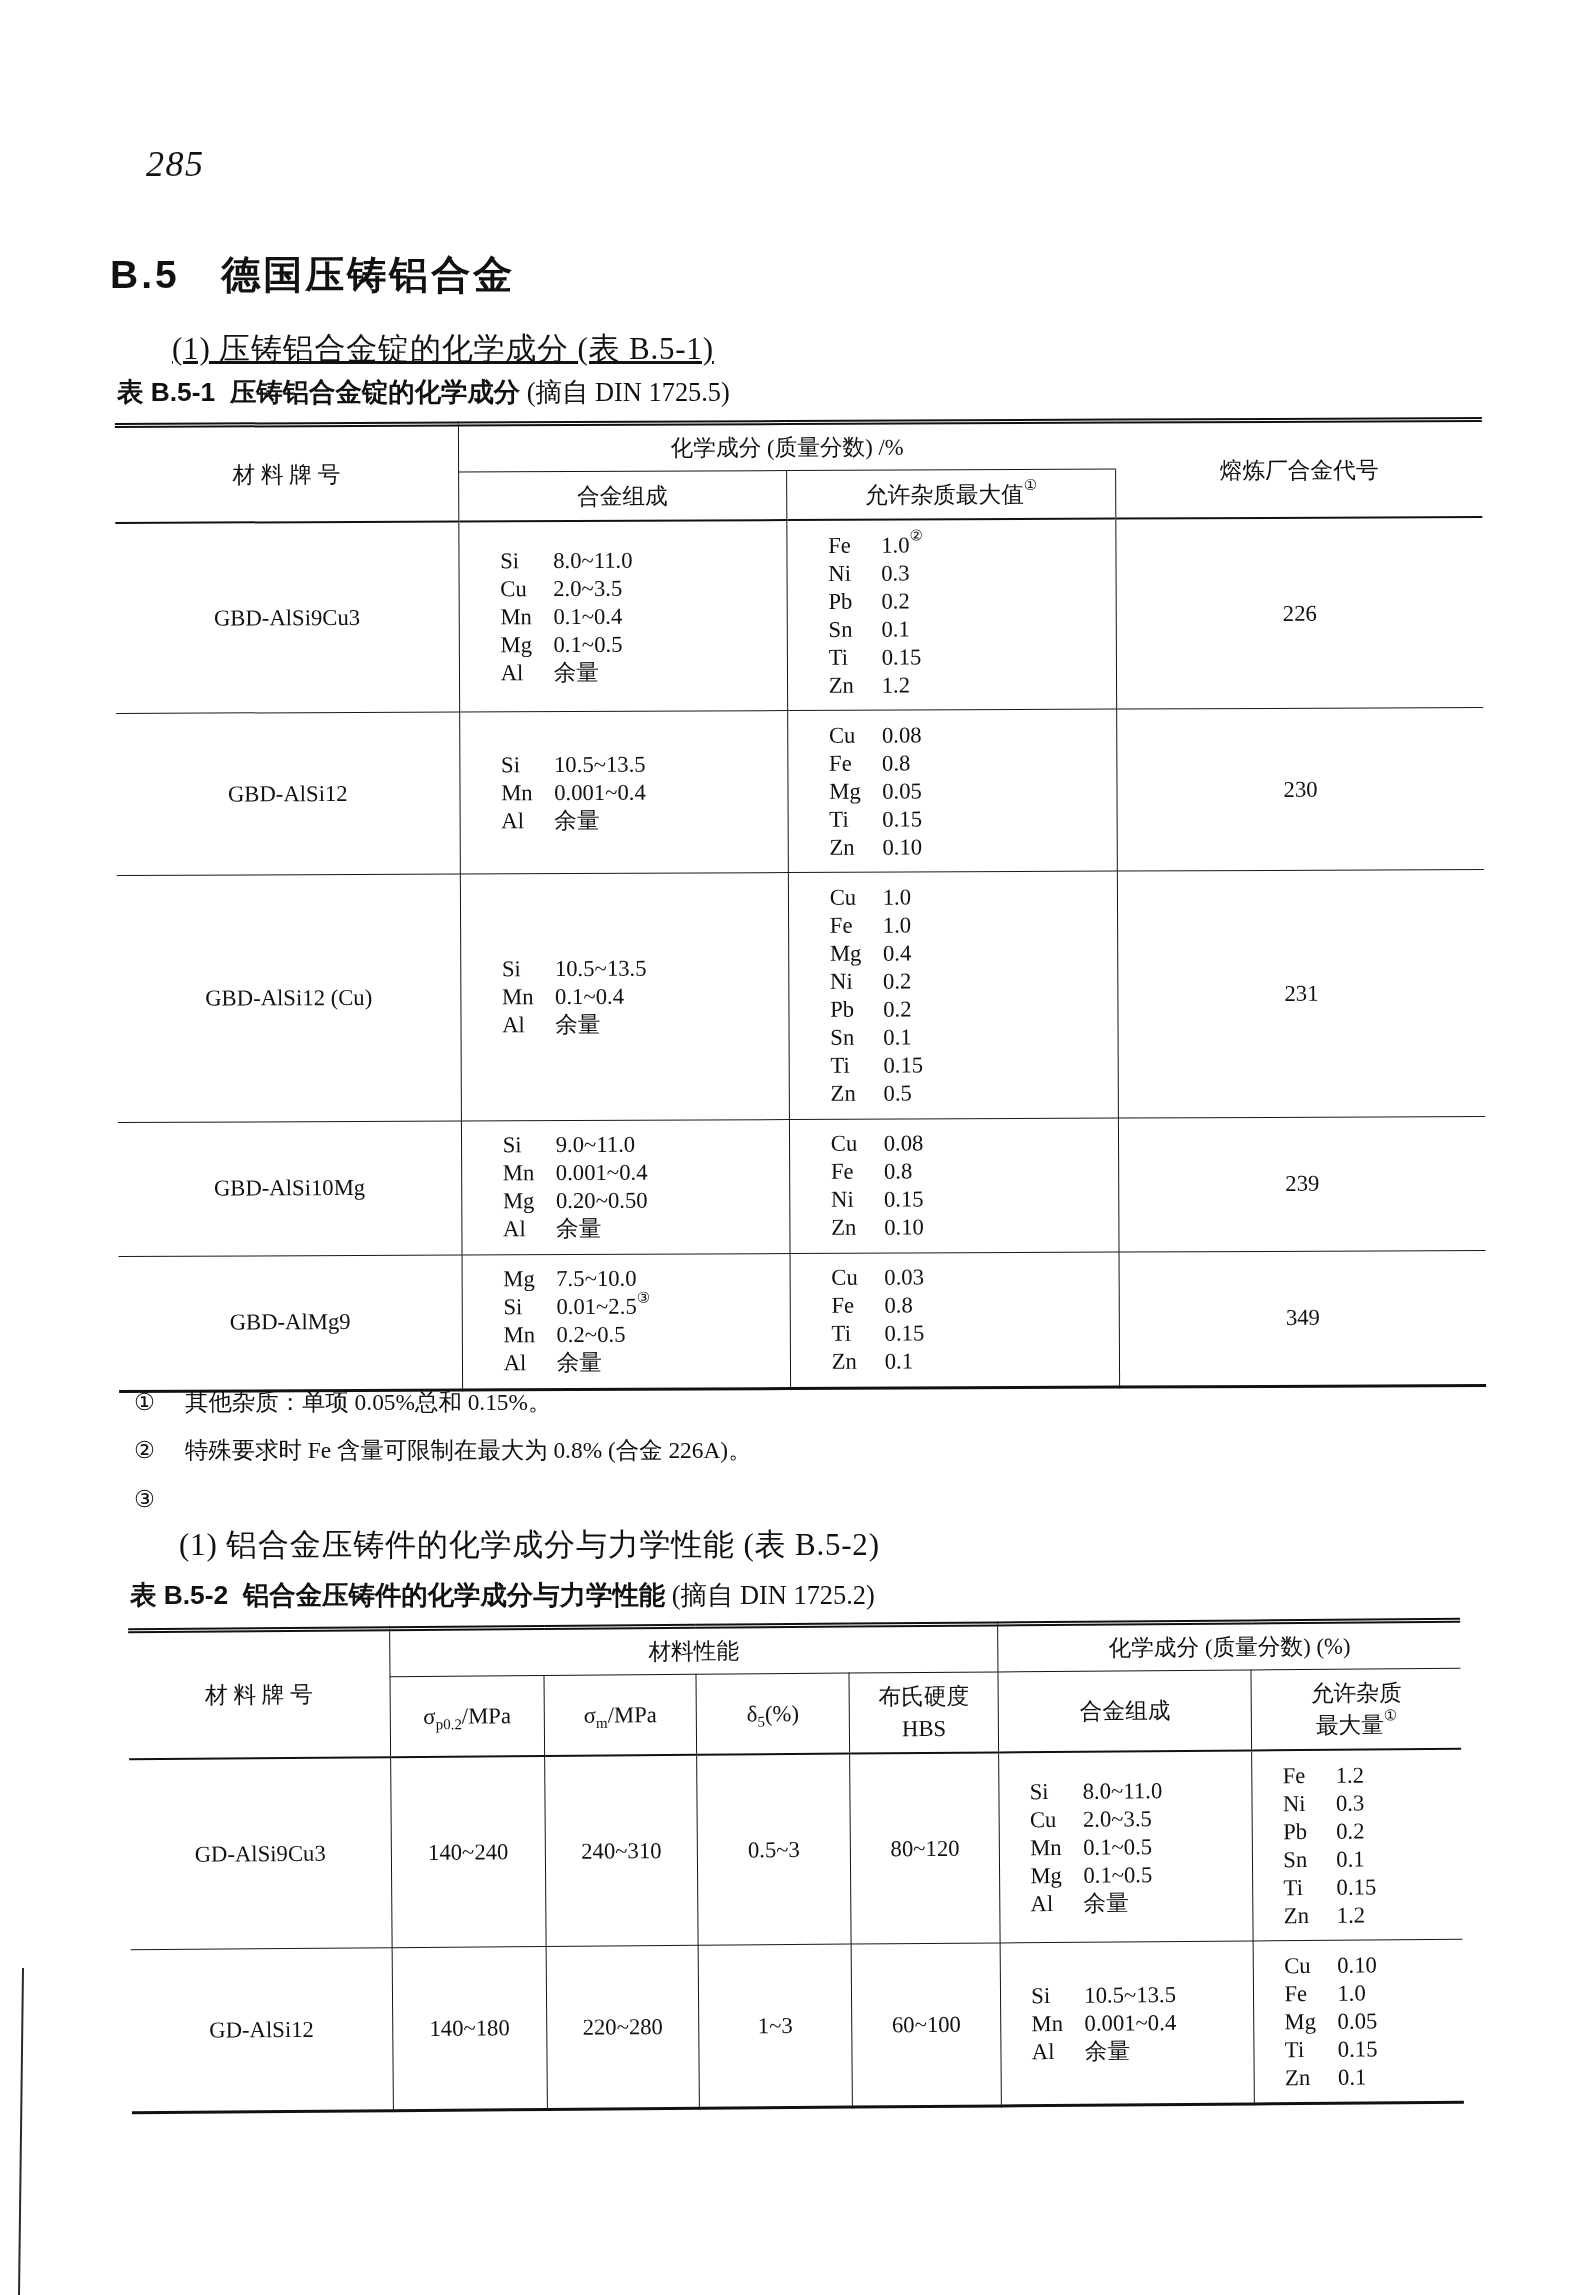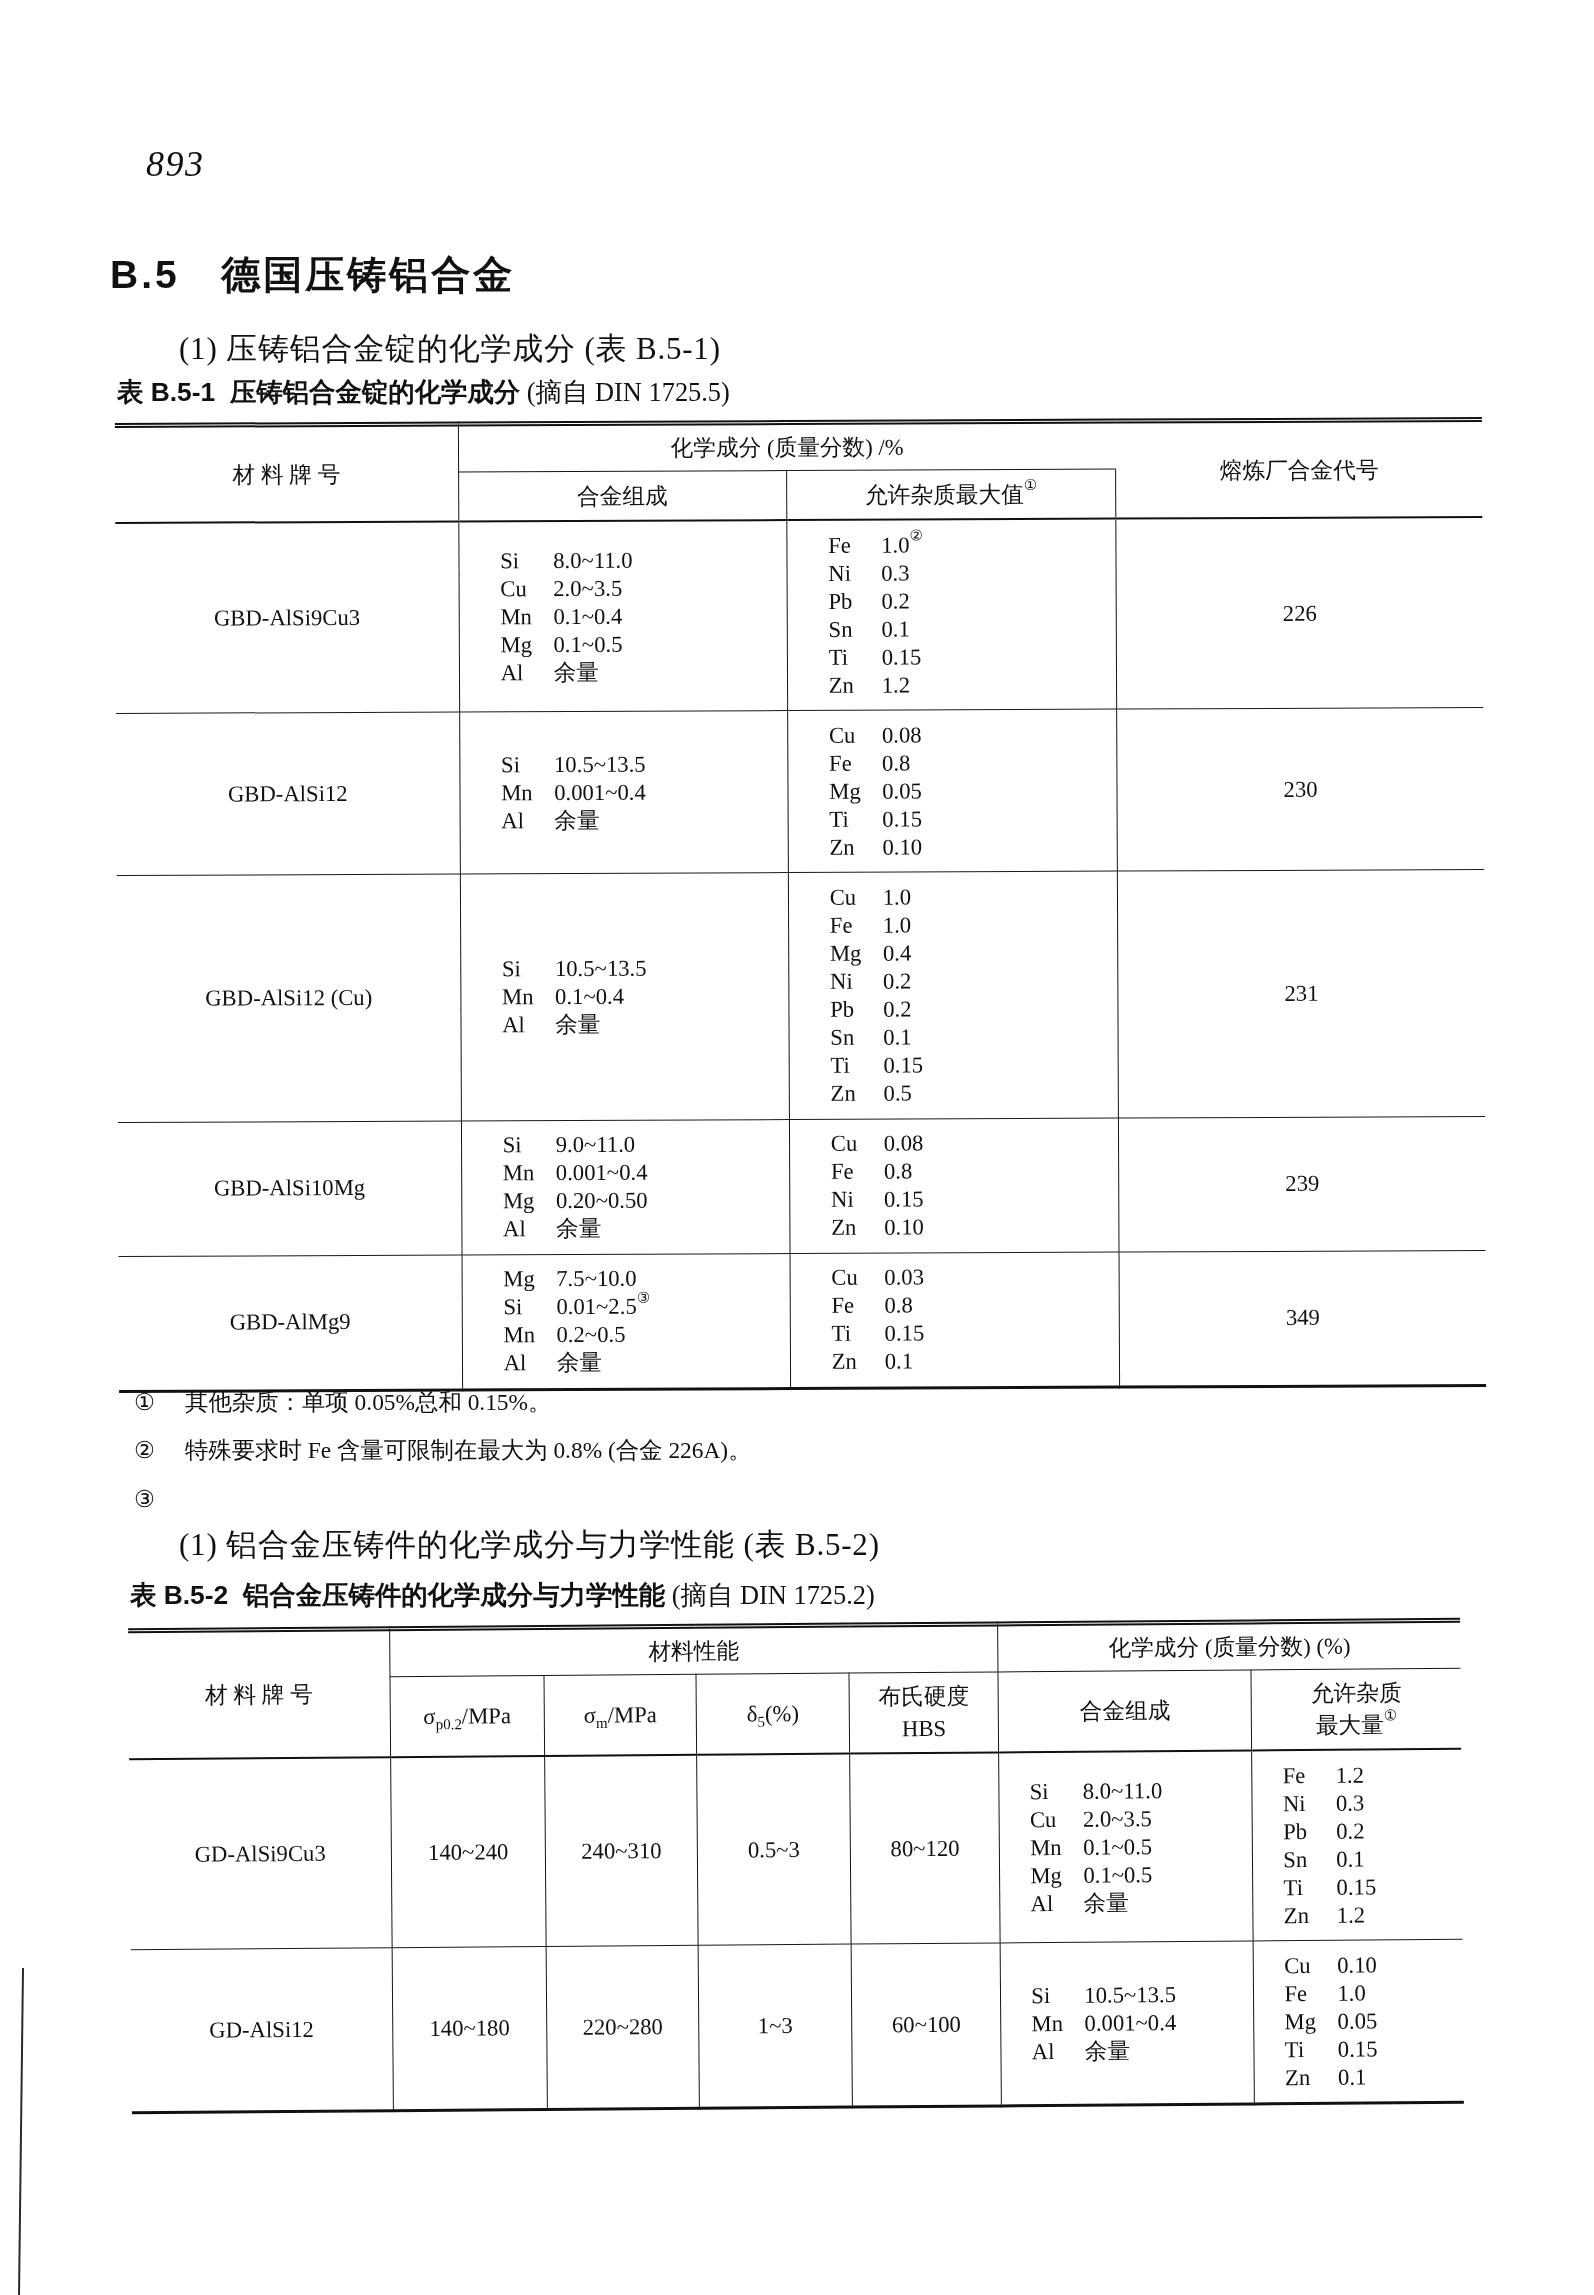--- a/index.html
+++ b/index.html
@@ -5,21 +5,21 @@
   html,body{margin:0;padding:0;background:#9a9a9a;}
   .page{
     position:relative;width:1595px;height:2295px;background:#ffffff;
     font-family:"Liberation Serif","DejaVu Serif",serif;color:#111;
     overflow:hidden;
   }
   .hd{font-family:"Liberation Sans","DejaVu Sans",sans-serif;font-weight:bold;}
   .pageno{position:absolute;left:146px;top:143px;font-style:italic;font-size:36px;letter-spacing:1.5px;}
   .h1{position:absolute;left:110px;top:248px;font-size:39px;white-space:pre;letter-spacing:3px;text-align:center;}
   .sub{position:absolute;font-size:31px;letter-spacing:0.8px;white-space:pre;}
-  .sub1{left:179px;top:328px;}
+  .sub1{left:172px;top:328px;text-decoration:underline;}
   .sub2{left:179px;top:1524px;}
   .cap{position:absolute;font-size:26.4px;white-space:pre;}
   .cap1{left:117px;width:1367px;top:375px;}
   .cap2{left:130px;width:1332px;top:1578px;}
   .cap .src{font-weight:normal;font-family:"Liberation Serif","DejaVu Serif",serif;}
   .twrap1{position:absolute;left:117px;top:420px;width:1367px;transform:rotate(-0.25deg);}
   .twrap2{position:absolute;left:130px;top:1623px;width:1332px;transform:rotate(-0.45deg);}
   table.t{border-collapse:collapse;width:100%;table-layout:fixed;font-size:22.7px;color:#111;
           border-top:5.3px double #111;border-bottom:3.8px solid #111;}
   table.t td{padding:0;vertical-align:middle;}
@@ -42,21 +42,21 @@
   .fn{display:flex;margin-bottom:19px;line-height:29.4px;white-space:nowrap;}
   .fn .mk{width:51px;flex:0 0 51px;}
   .artifact{position:absolute;left:19.6px;top:1968px;width:2.3px;height:329px;background:#2a2a2a;transform:rotate(0.7deg);}
   .hbs2{line-height:32px;}
 </style>
 </head>
 <body>
 
 <div class="page">
 
-  <div class="pageno">893</div>
+  <div class="pageno">285</div>
 
   <div class="h1 hd">B.5   德国压铸铝合金</div>
 
   <div class="sub sub1">(1) 压铸铝合金锭的化学成分 (表 B.5-1)</div>
 
   <div class="cap cap1 hd"><span>表 B.5-1  </span><span>压铸铝合金锭的化学成分</span><span class="src"> (摘自 DIN 1725.5)</span></div>
 
   <div class="twrap1">
     <table class="t t1">
       <colgroup>

